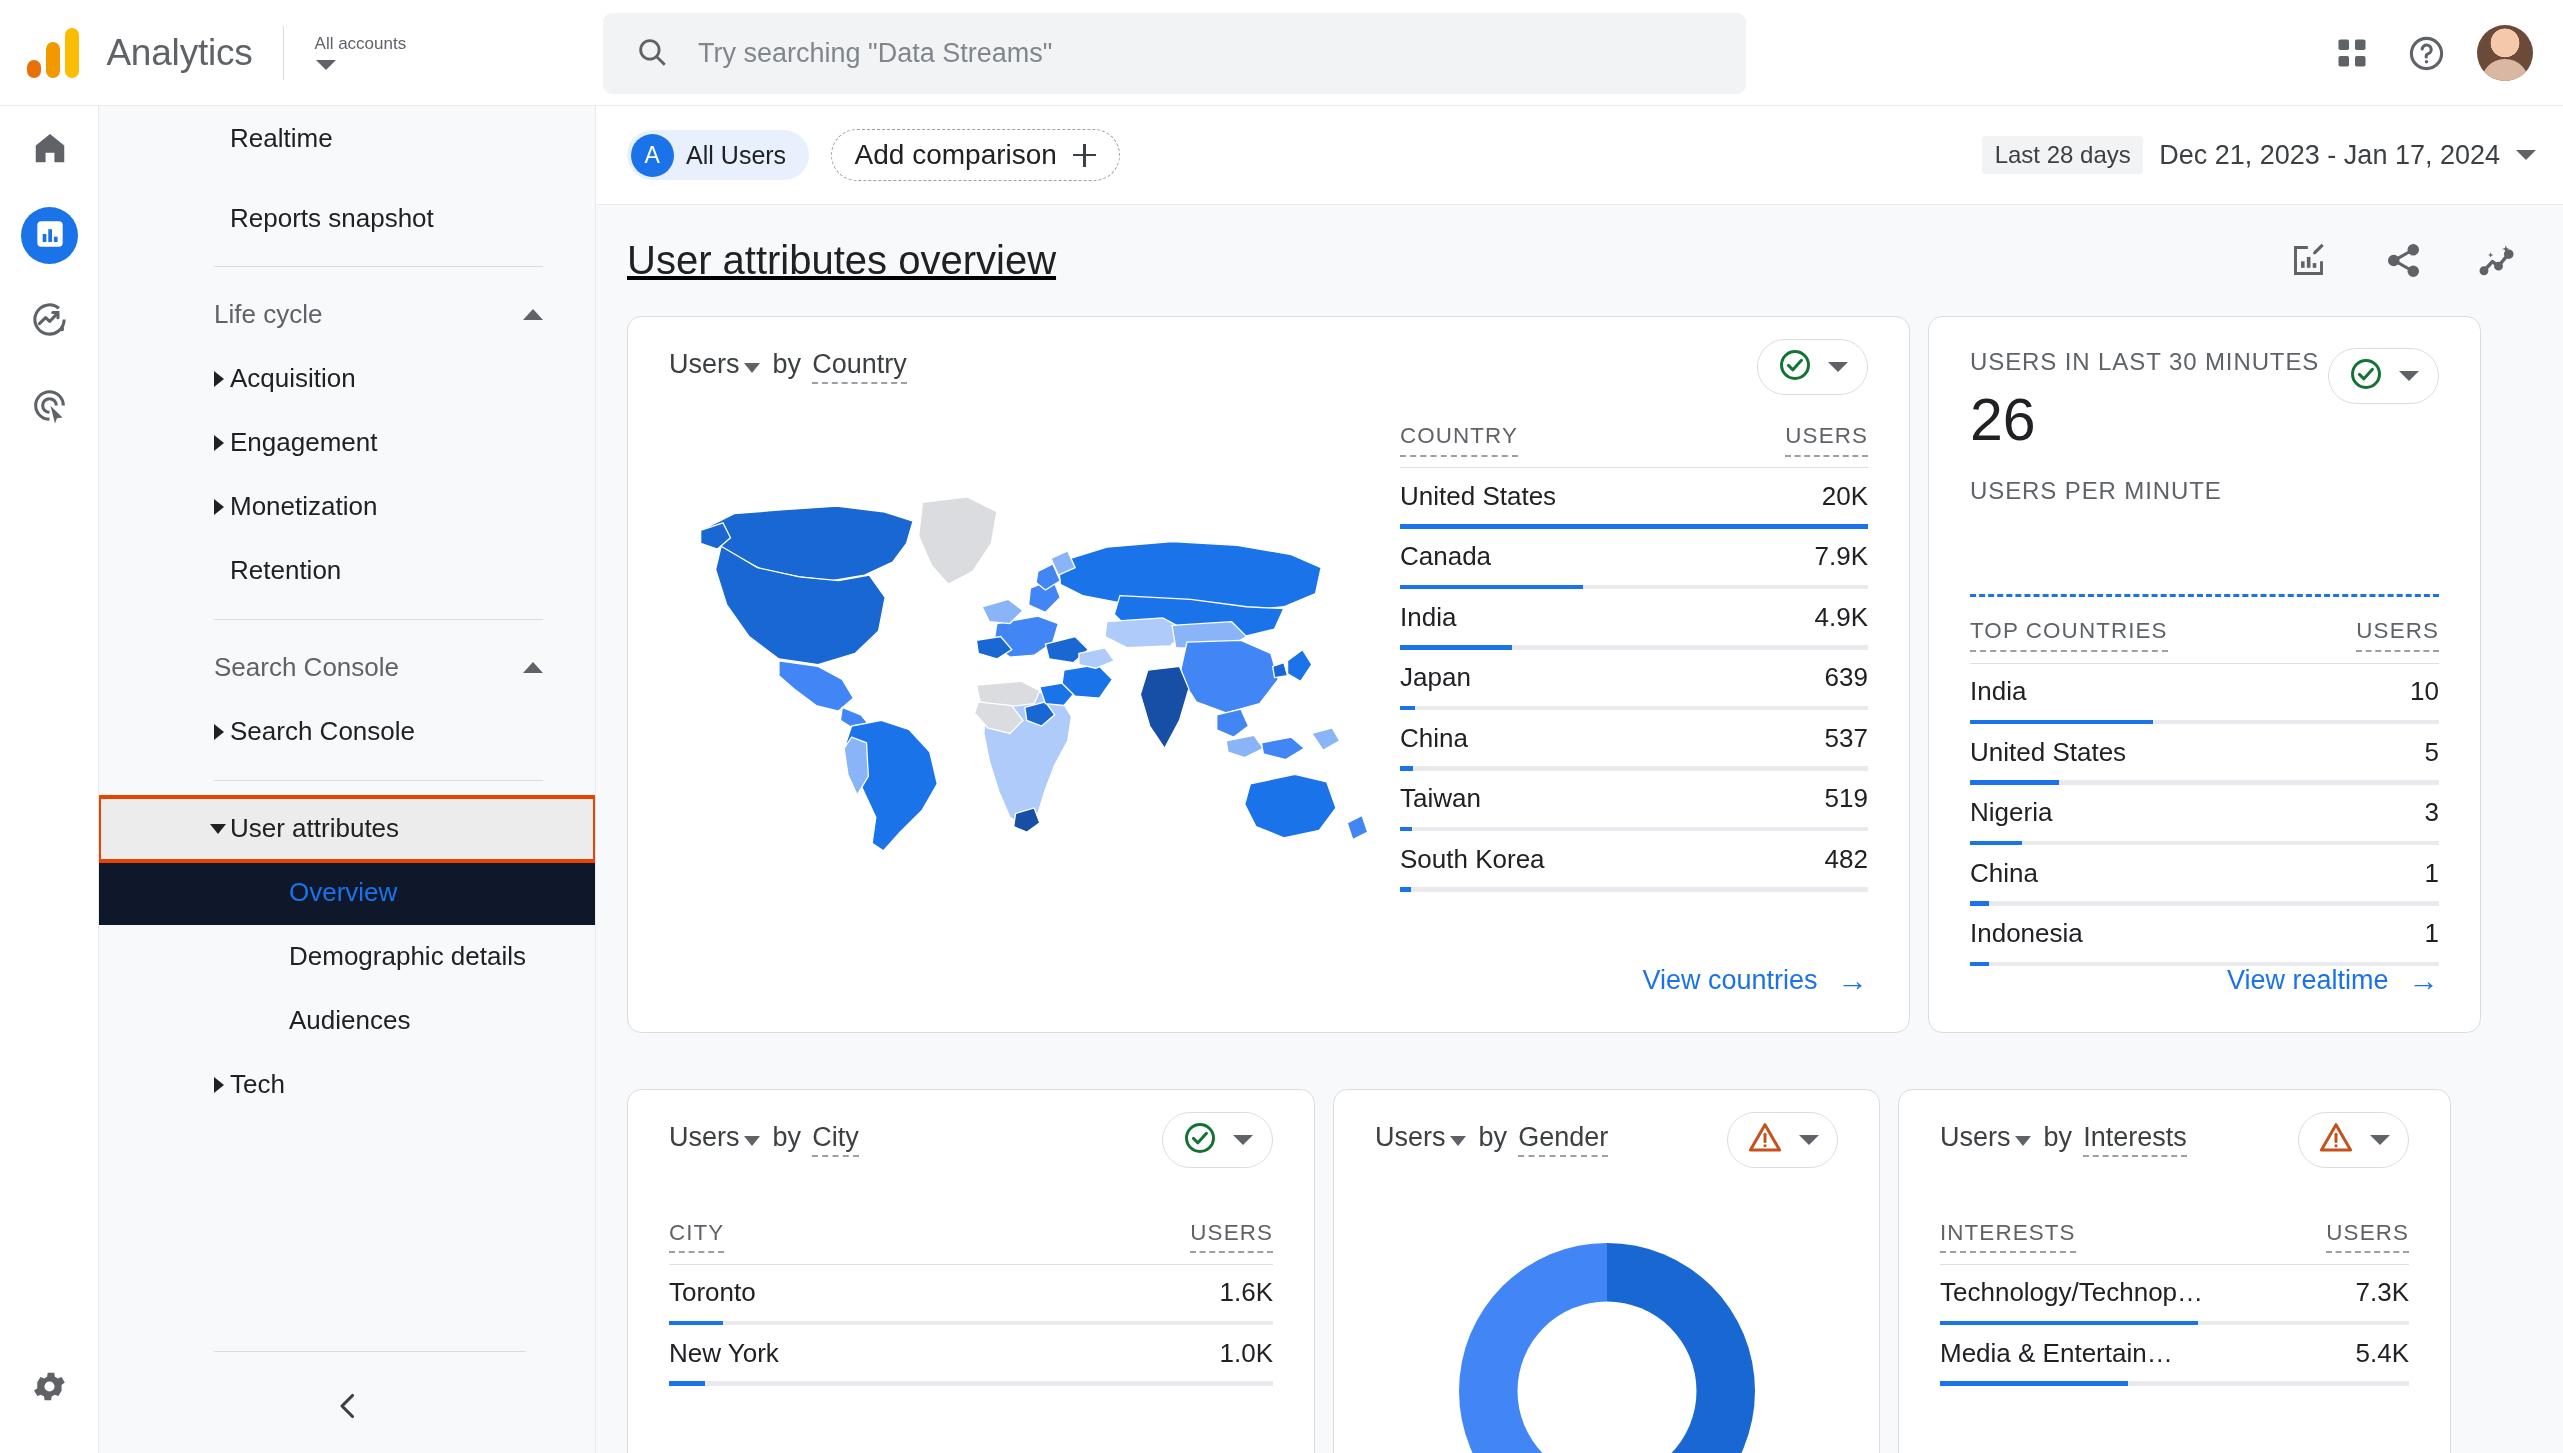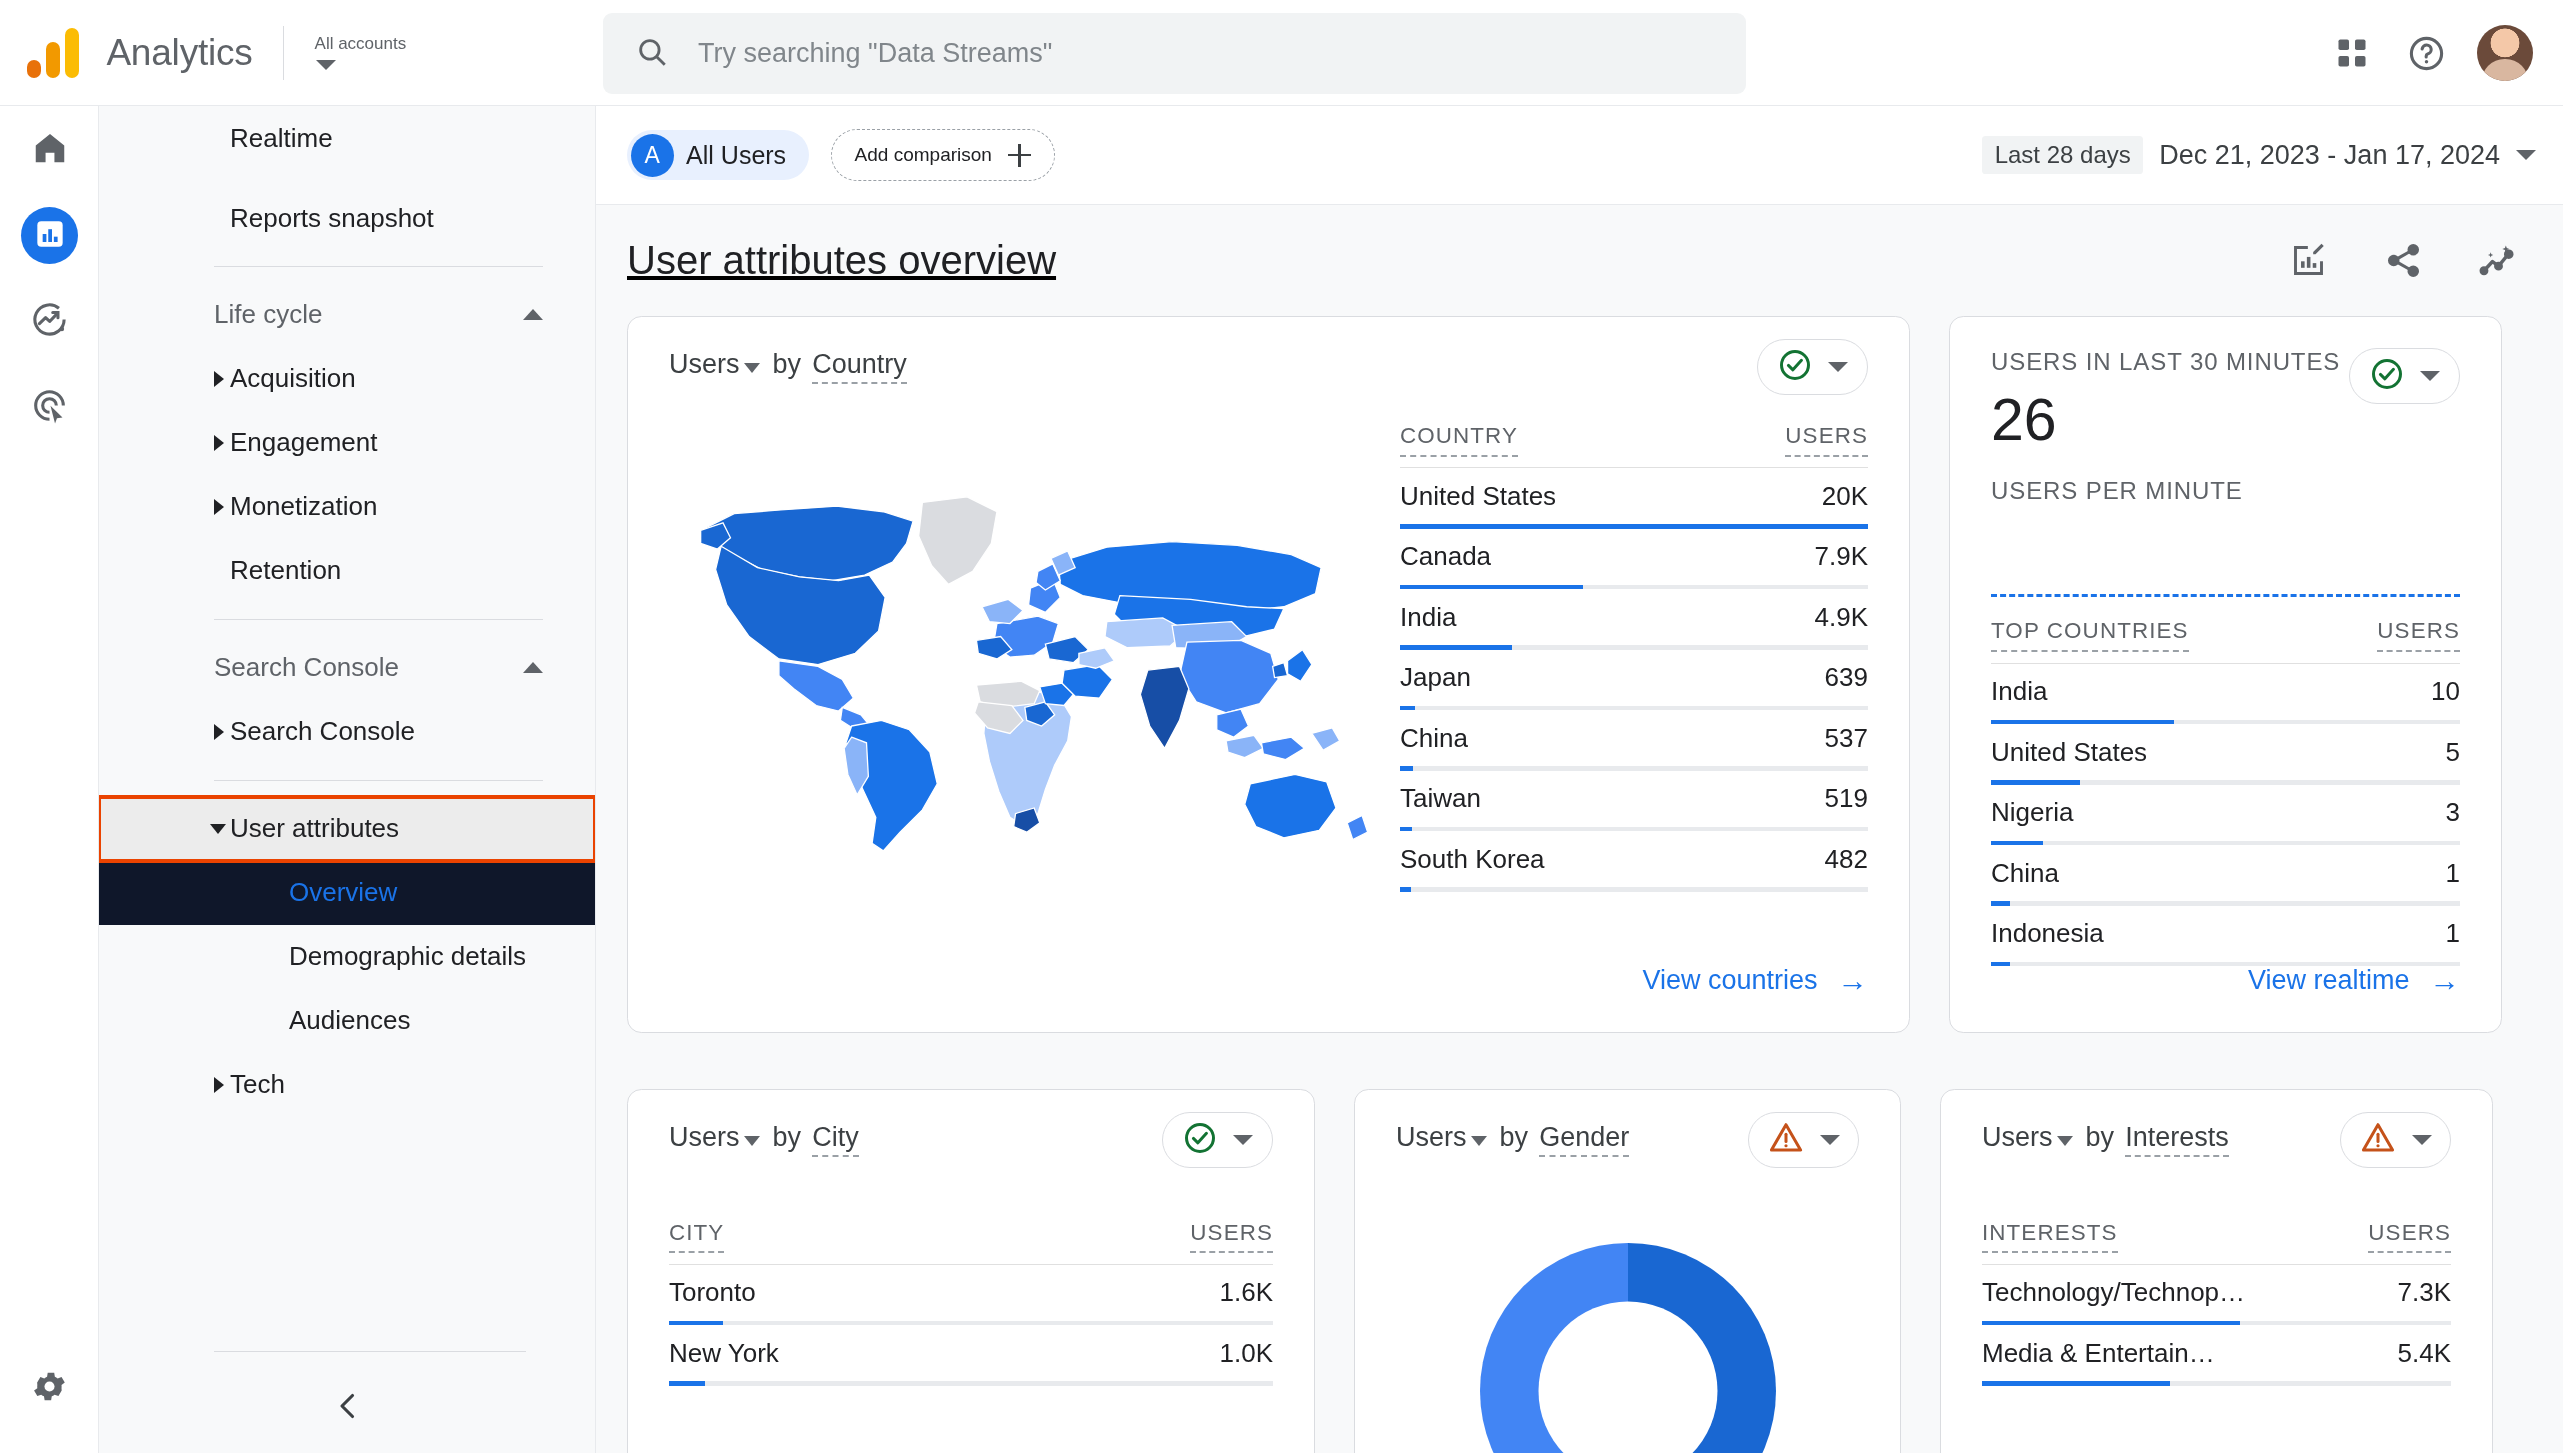--- a/index.html
+++ b/index.html
@@ -121,36 +121,36 @@
   }
   .chip-avatar {
     width: 43px; height: 43px; border-radius: 50%; background: #1a73e8; color: #fff;
     display: flex; align-items: center; justify-content: center; font-size: 23px; margin: 0 12.5px 0 3.6px;
   }
   .chip-allusers .lbl { font-size: 25px; color: #202124; }
   .chip-add {
     margin-left: 21.5px; height: 52px; border: 1.8px dashed #9aa0a6; border-radius: 26px;
     display: flex; align-items: center; padding: 0 23px; cursor: pointer; gap: 16px;
   }
-  .chip-add .lbl { font-size: 19px; color: #202124; }
+  .chip-add .lbl { font-size: 28px; color: #202124; }
   .plus { position: relative; width: 23px; height: 23px; }
   .plus::before, .plus::after { content: ""; position: absolute; background: #3c4043; }
   .plus::before { left: 0; top: 10px; width: 23px; height: 2.7px; }
   .plus::after { top: 0; left: 10px; width: 2.7px; height: 23px; }
   .daterange { position: absolute; right: 27px; display: flex; align-items: center; cursor: pointer; gap: 16px; }
   .dr-badge { background: #f1f3f4; padding: 5.4px 12.5px; border-radius: 3.6px; font-size: 24px; color: #3c4043; }
   .dr-text { font-size: 27px; color: #3c4043; }
   .dr-caret { width: 0; height: 0; border-left: 10px solid transparent; border-right: 10px solid transparent; border-top: 10.8px solid #5f6368; }
 
   .pagehead { height: 111px; display: flex; align-items: center; position: relative; padding-left: 31px; text-decoration: underline; }
   .pagetitle { font-size: 40px; color: #202124; font-weight: 400; }
   .pageicons { position: absolute; right: 27px; display: flex; gap: 20px; }
 
   .cards { padding: 0 31px; }
-  .row1 { display: flex; gap: 39px; }
+  .row1 { display: flex; gap: 18px; }
   .card { background: #fff; border: 0.9px solid #dadce0; border-radius: 14.3px; position: relative; }
   .card-top {
     height: 99px; display: flex; align-items: center; justify-content: space-between;
     padding: 0 41px 0 41px;
   }
   .card-title { font-size: 27px; color: #3c4043; display: flex; align-items: baseline; gap: 1.8px; }
   .ttl-caret {
     display: inline-block; width: 0; height: 0; margin: 0 10.8px 0 2.7px;
     border-left: 8px solid transparent; border-right: 8px solid transparent; border-top: 10px solid #5f6368;
   }

